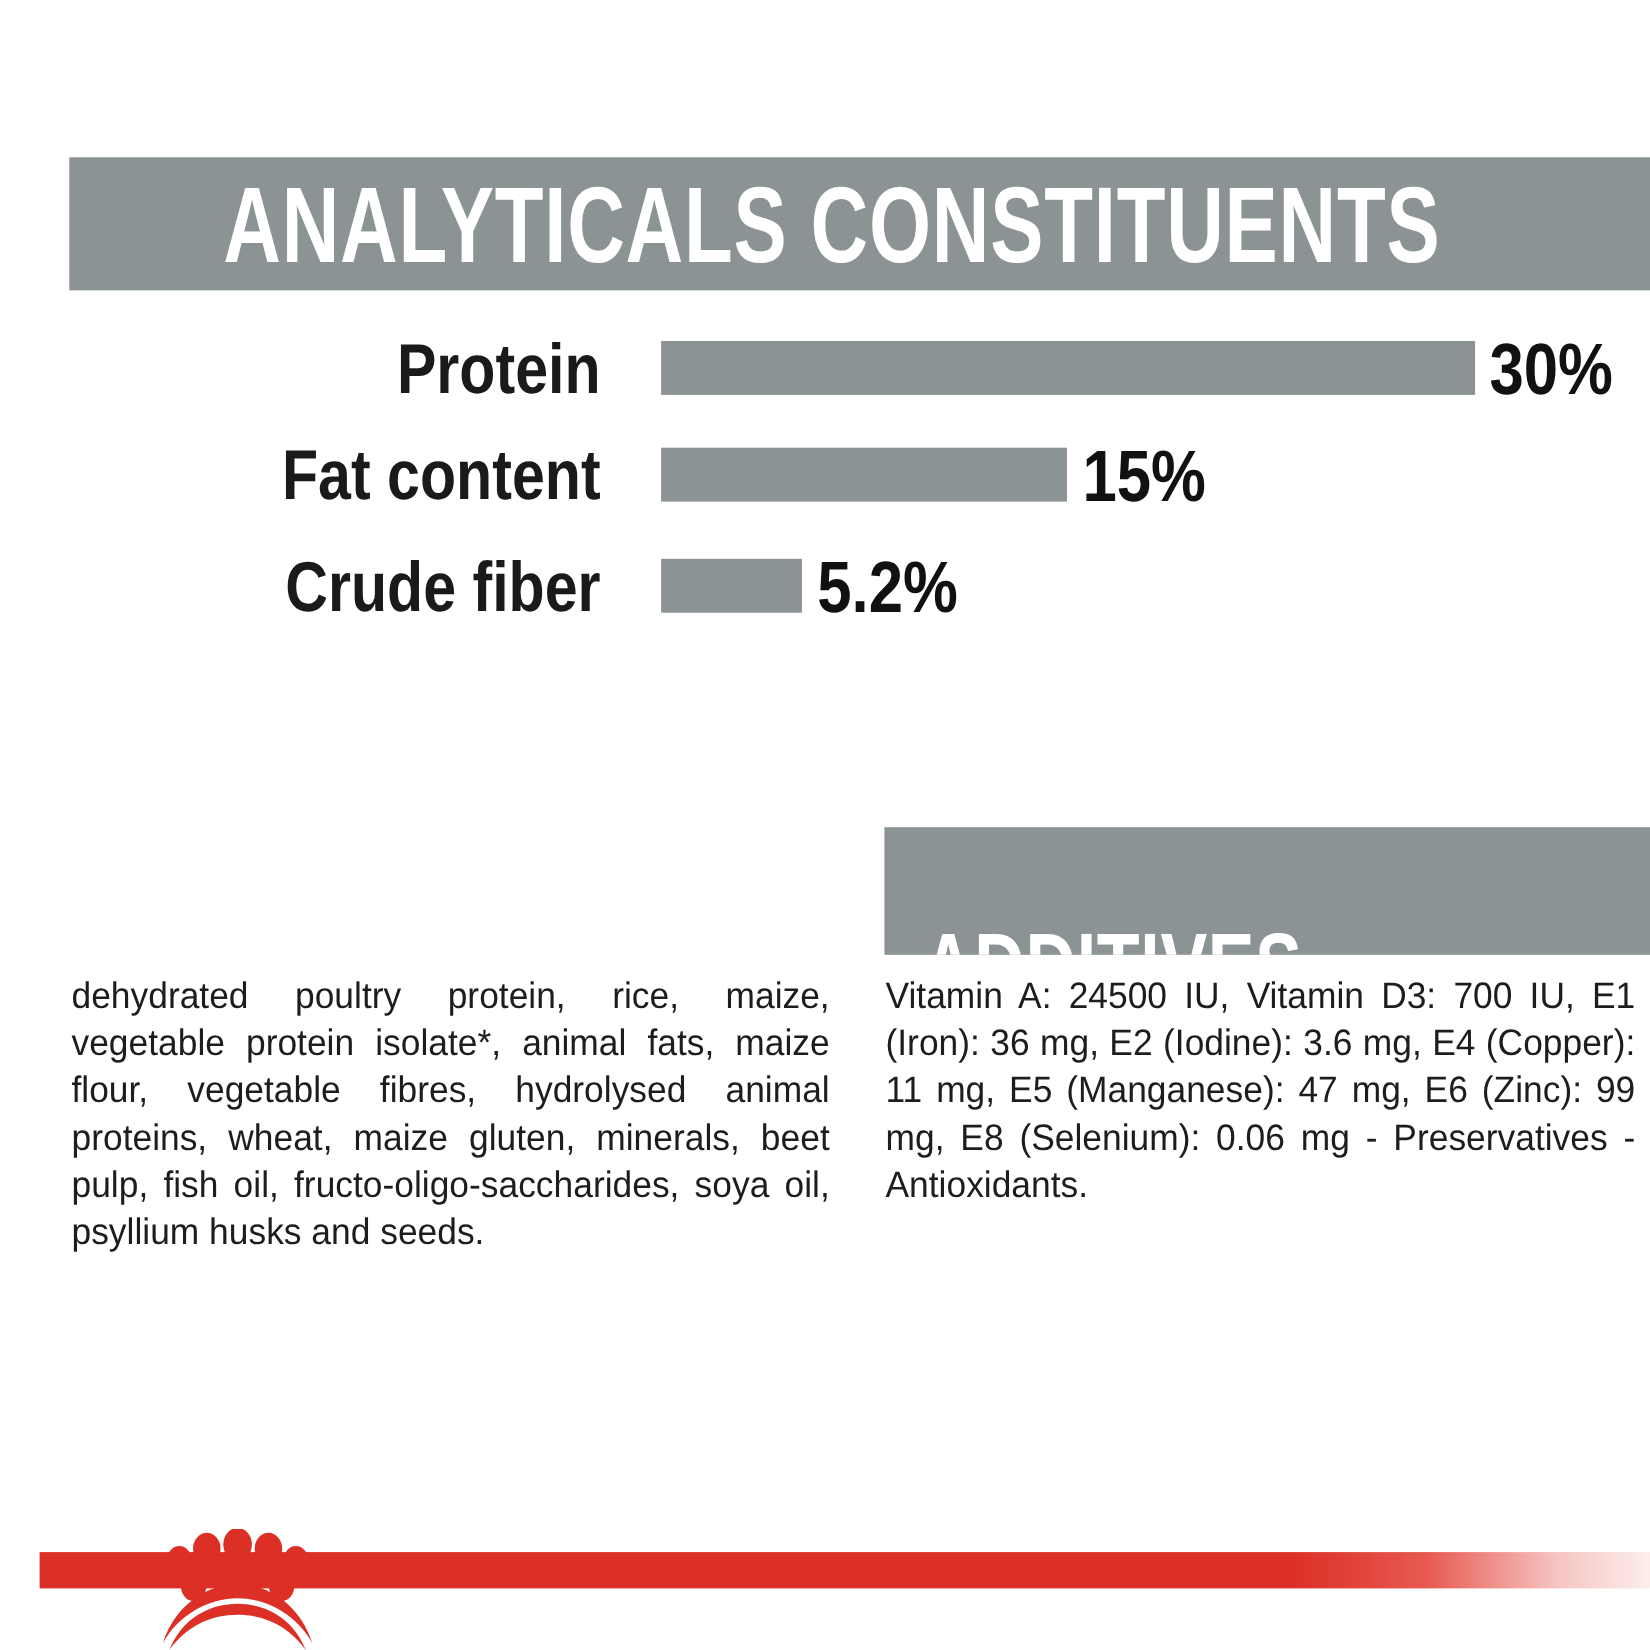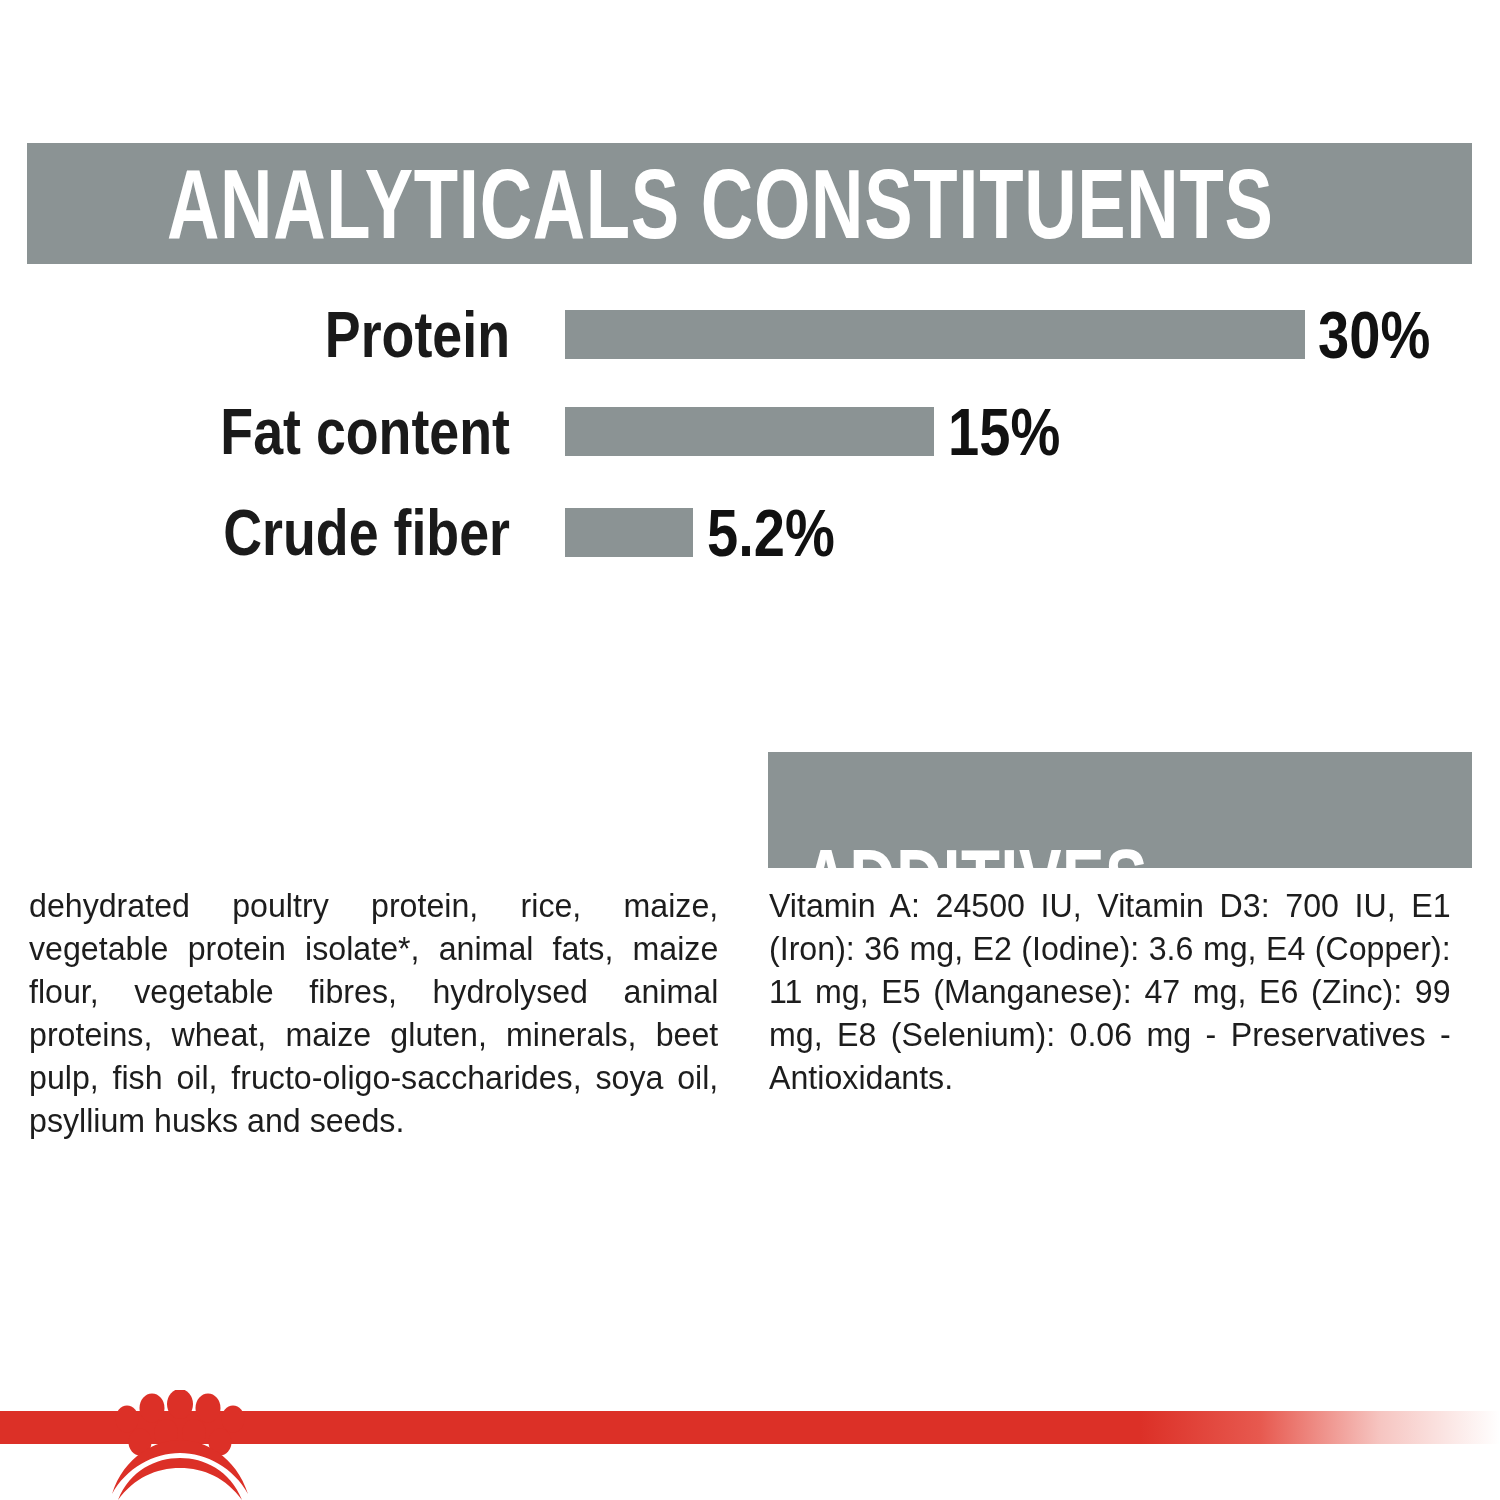--- a/index.html
+++ b/index.html
@@ -11,20 +11,21 @@
     height: 1500px;
     background: #ffffff;
     font-family: "Liberation Sans", sans-serif;
     overflow: hidden;
     position: relative;
   }
 
   .page {
     position: absolute;
     inset: 0;
+    margin-left: 36px;
   }
 
   
   .section-bar {
     position: absolute;
     background: #8b9394;
     display: flex;
     align-items: center;
     overflow: hidden;
   }

